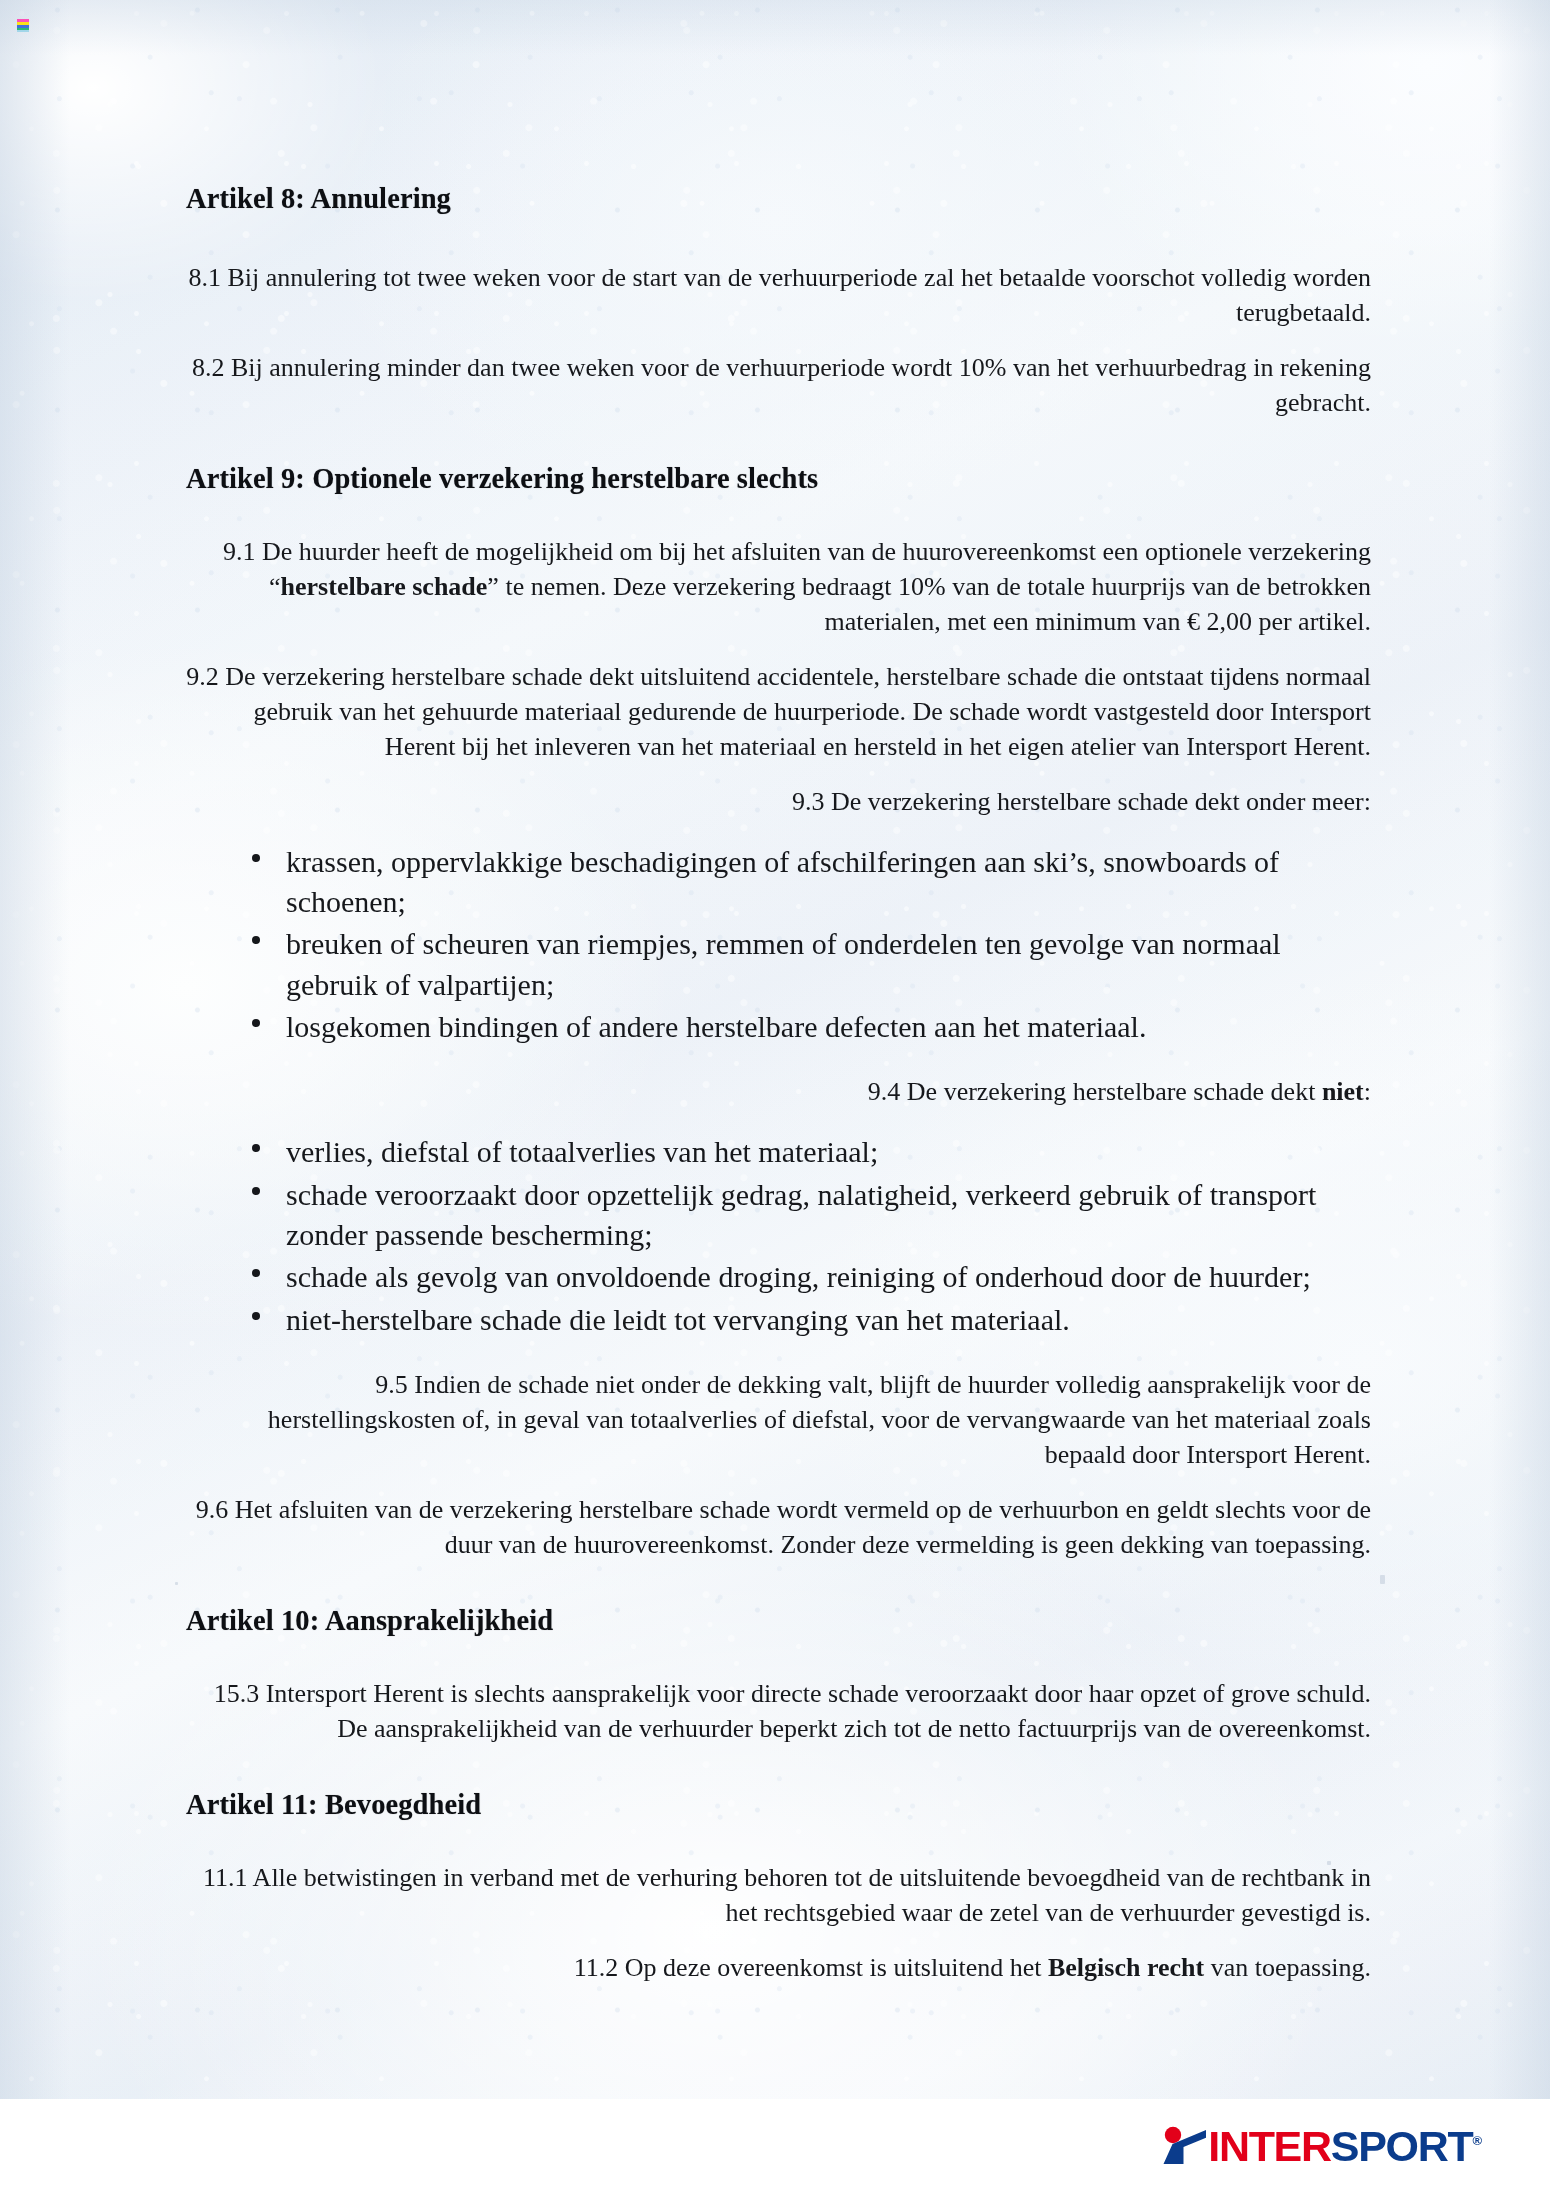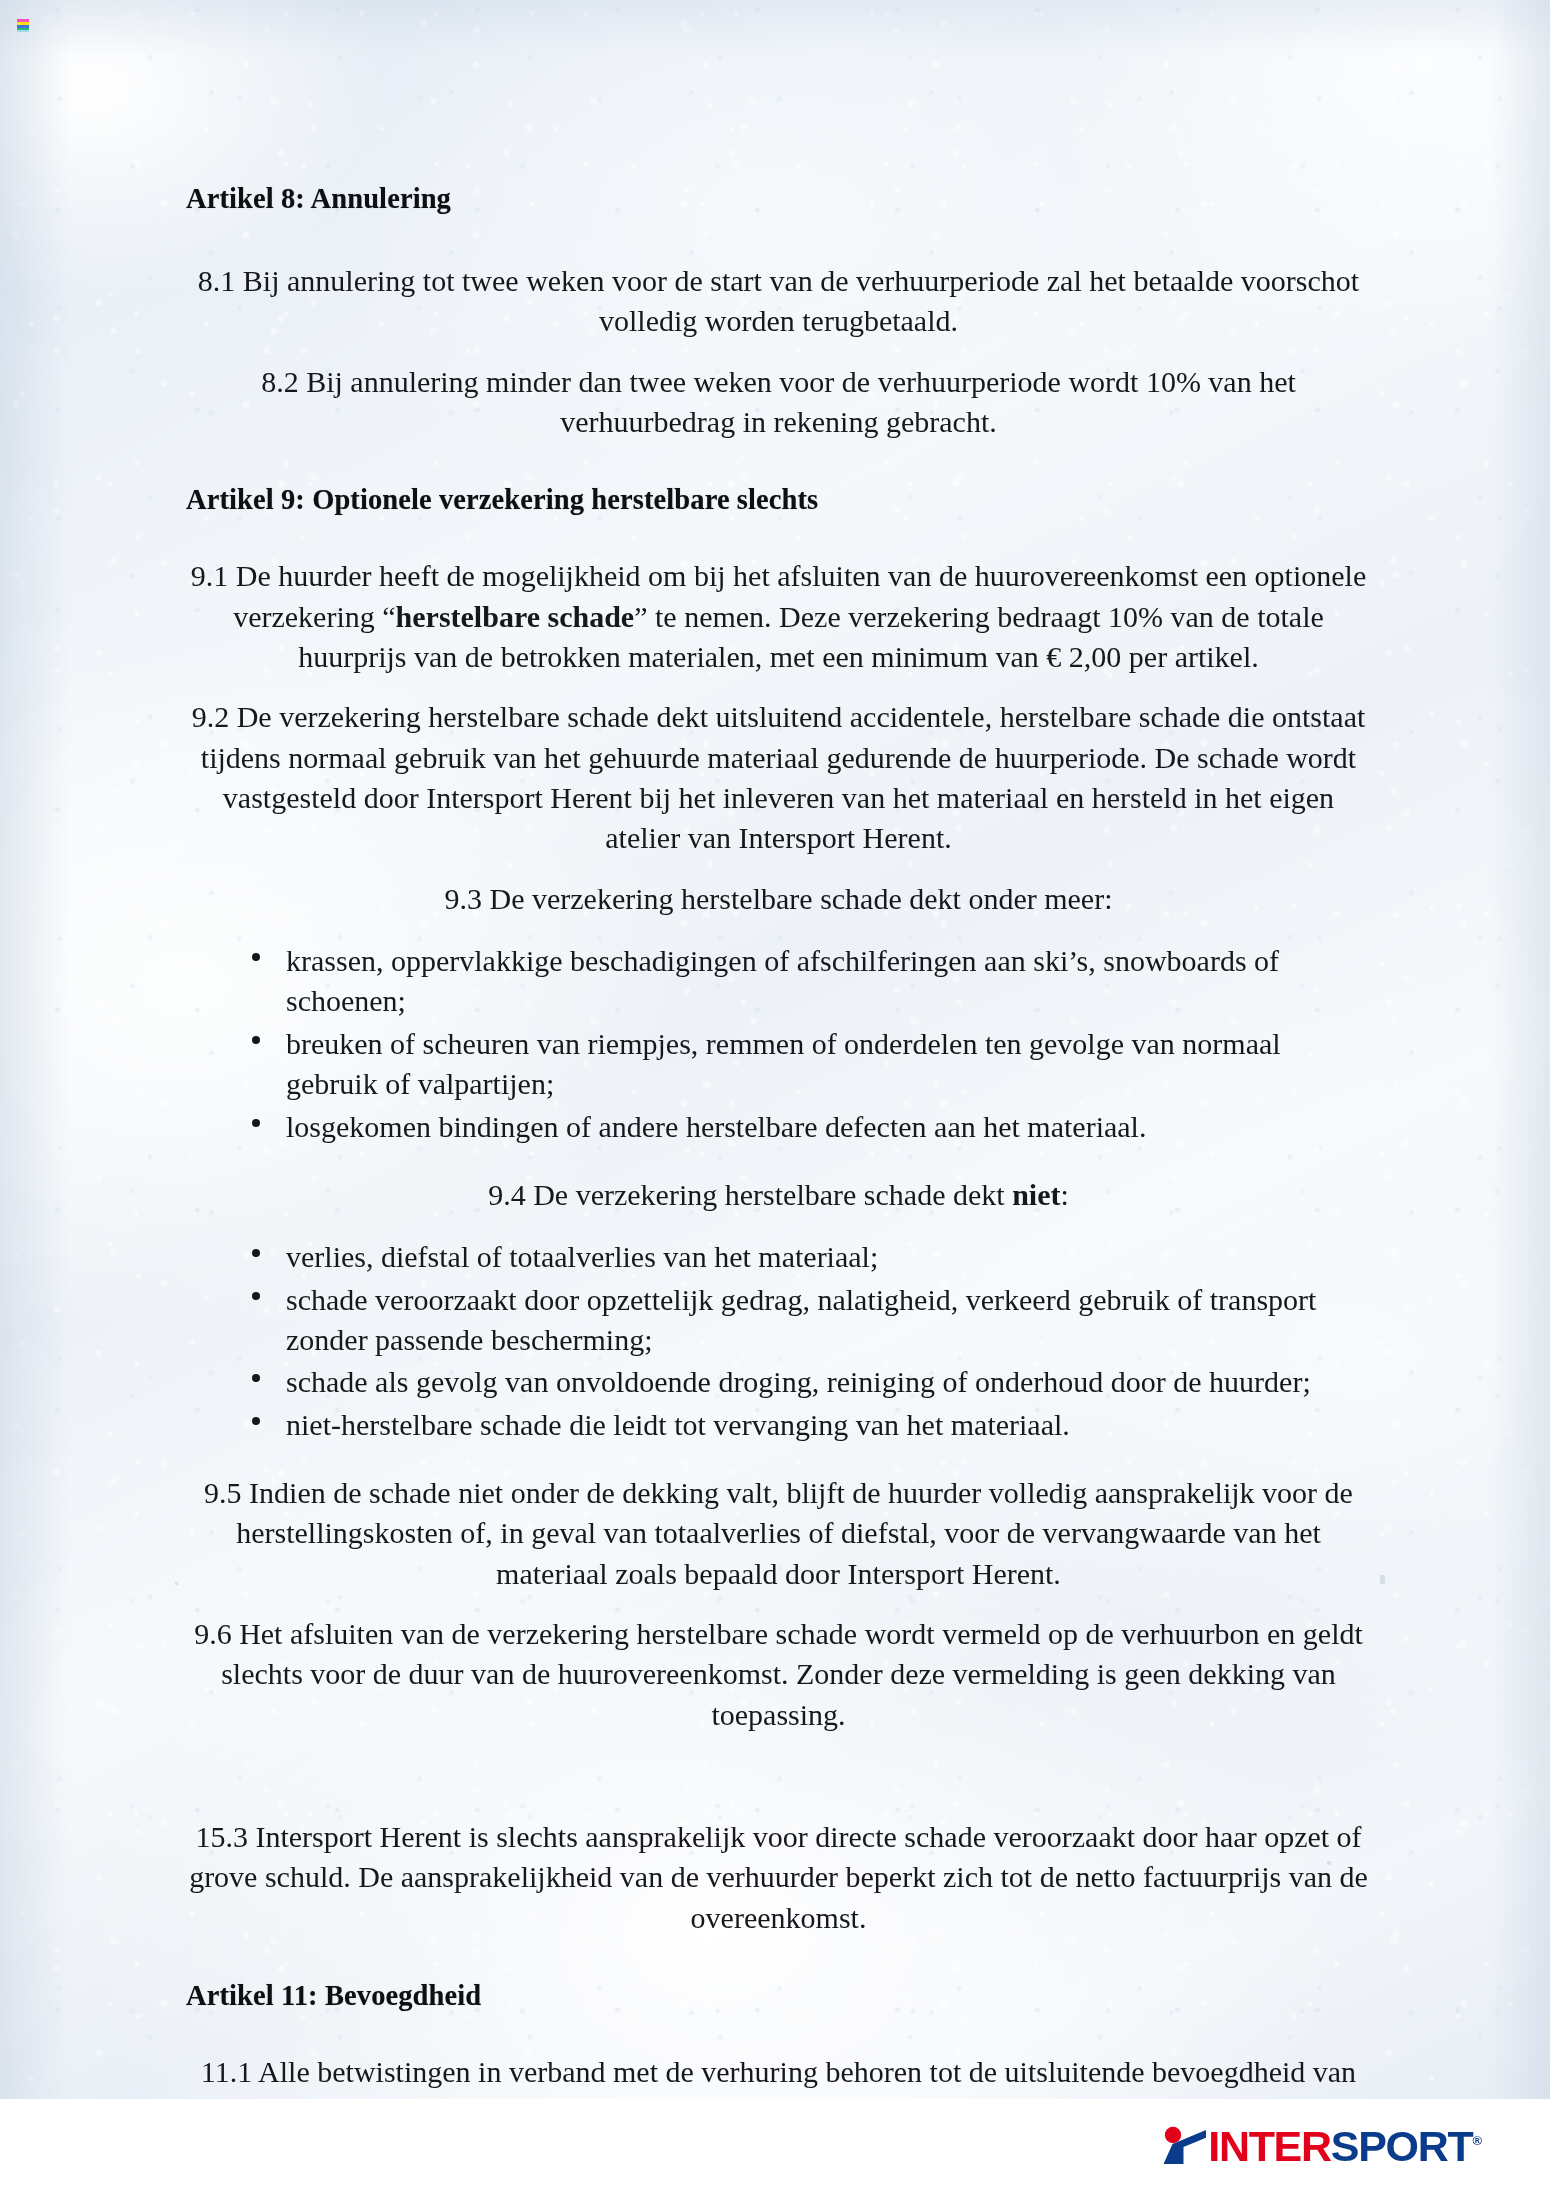--- a/index.html
+++ b/index.html
@@ -92,25 +92,25 @@
     font-weight: bold;
     margin: 0;
     letter-spacing: .1px;
     color: #0d0f13;
     text-shadow: 0 0 1px rgba(20,22,26,.35);
   }
   .sp-h-top   { height: 46px; }
   .sp-h-small { height: 40px; }
 
   p.para {
-    font-size: 30px;
+    font-size: 26px;
     line-height: 1.345;
     margin: 0;
     color: #16181c;
-    text-align: center;
+    text-align: right;
   }
   p.para + p.para { margin-top: 20px; }
 
   b { font-weight: bold; }
 
   ul.bullets {
     list-style: none;
     margin: 22px 0 0 0;
     padding: 0 0 0 66px;
   }
@@ -228,20 +228,21 @@
       <li>niet-herstelbare schade die leidt tot vervanging van het materiaal.</li>
     </ul>
 
     <div class="gap-after-list"></div>
 
     <p class="para">9.5 Indien de schade niet onder de dekking valt, blijft de huurder volledig aansprakelijk voor de herstellingskosten of, in geval van totaalverlies of diefstal, voor de vervangwaarde van het materiaal zoals bepaald door Intersport Herent.</p>
     <p class="para">9.6 Het afsluiten van de verzekering herstelbare schade wordt vermeld op de verhuurbon en geldt slechts voor de duur van de huurovereenkomst. Zonder deze vermelding is geen dekking van toepassing.</p>
 
     <div class="gap-section"></div>
 
+    <h2 class="article">Artikel 10: Aansprakelijkheid</h2>
     <div class="sp-h-small"></div>
     <p class="para">15.3 Intersport Herent is slechts aansprakelijk voor directe schade veroorzaakt door haar opzet of grove schuld. De aansprakelijkheid van de verhuurder beperkt zich tot de netto factuurprijs van de overeenkomst.</p>
 
     <div class="gap-section"></div>
 
     <h2 class="article">Artikel 11: Bevoegdheid</h2>
     <div class="sp-h-small"></div>
     <p class="para">11.1 Alle betwistingen in verband met de verhuring behoren tot de uitsluitende bevoegdheid van de rechtbank in het rechtsgebied waar de zetel van de verhuurder gevestigd is.</p>
     <p class="para"><span>11.2 Op deze overeenkomst is uitsluitend het </span><b>Belgisch recht</b><span> van toepassing.</span></p>
 

